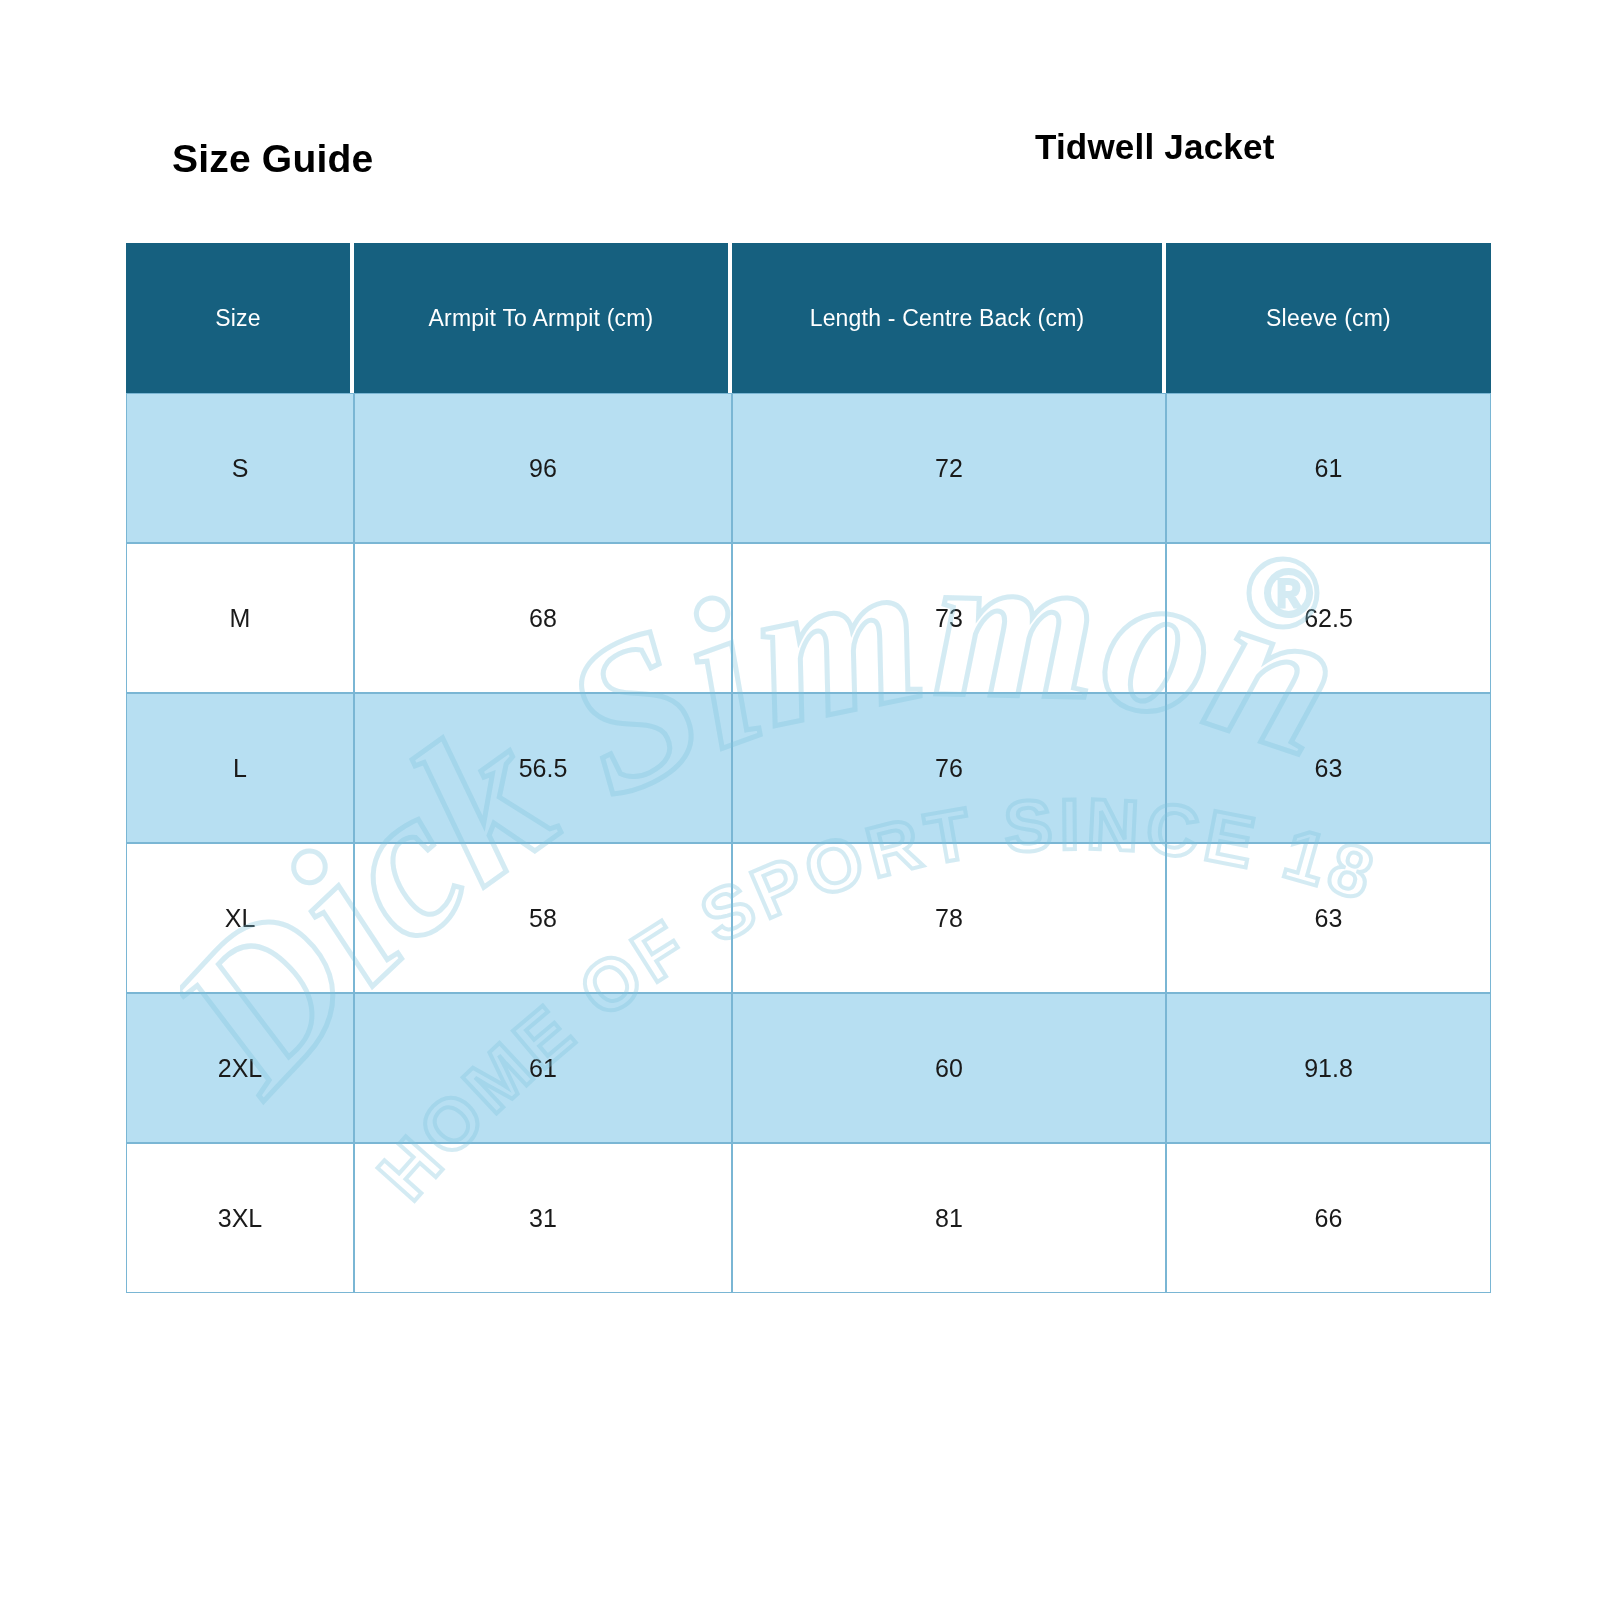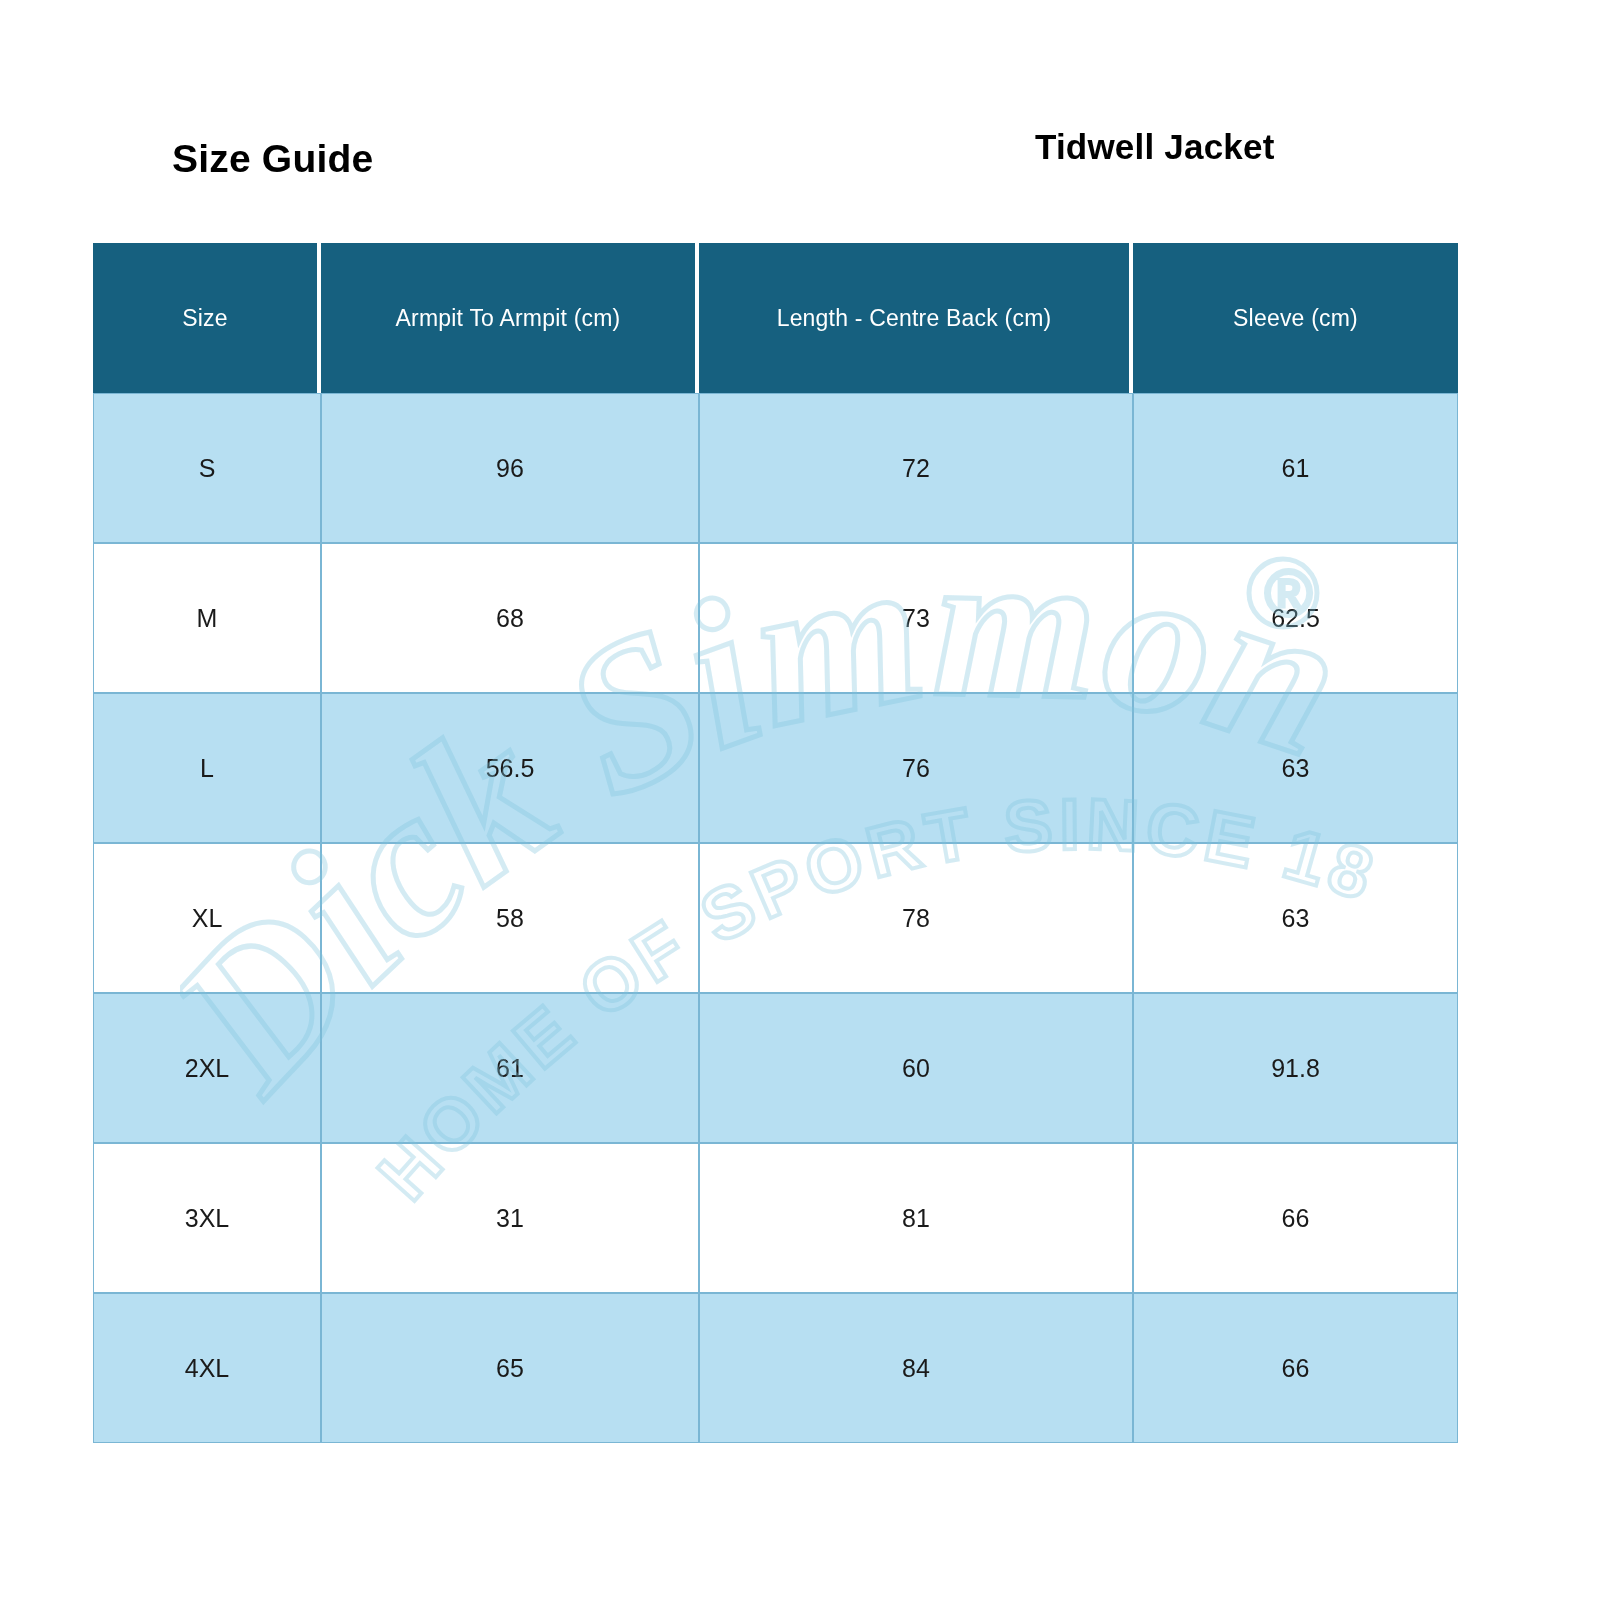--- a/index.html
+++ b/index.html
@@ -110,20 +110,21 @@
     border: 1px solid #7ab6d4;
     background: #ffffff;
   }
   tbody tr.shaded td {
     background: #b7dff2;
   }
 
   
   .table-wrap table {
     outline: none;
+    margin-left: 33px;
   }
 </style>
 </head>
 <body>
 
 <div class="page">
 
   <div class="header">
     <div class="title-left">Size Guide</div>
     <div class="title-right">Tidwell  Jacket</div>
@@ -173,26 +174,20 @@
         <tr class="shaded">
           <td>2XL</td>
           <td>61</td>
           <td>60</td>
           <td>91.8</td>
         </tr>
         <tr>
           <td>3XL</td>
           <td>31</td>
           <td>81</td>
-          <td>66</td>
-        </tr>
-        <tr class="shaded">
-          <td>4XL</td>
-          <td>65</td>
-          <td>84</td>
           <td>66</td>
         </tr>
       </tbody>
     </table>
   </div>
 
   <div class="watermark">
     <svg viewBox="0 0 1200 820" xmlns="http://www.w3.org/2000/svg">
       <defs>
         <path id="arcBrand" d="M 70,690 Q 560,100 1130,330" fill="none"></path>

